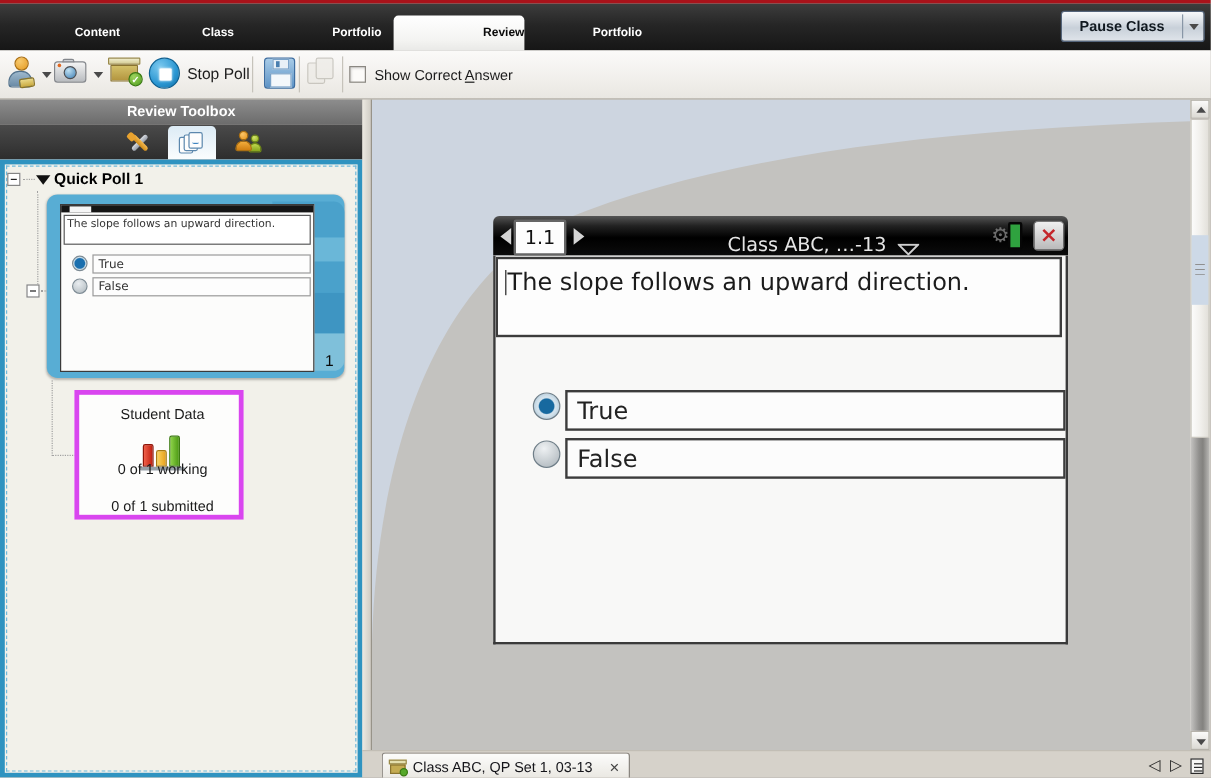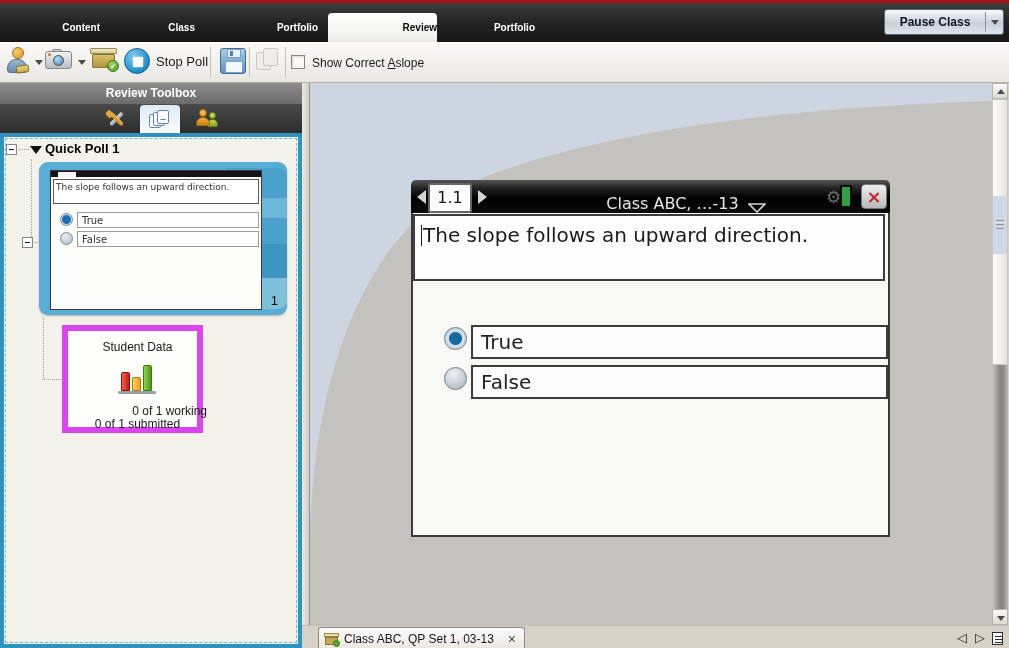--- a/index.html
+++ b/index.html
@@ -171,30 +171,30 @@
                    border:1px solid #7d8b94; background:radial-gradient(circle at 40% 30%,#e9edf0,#aeb8bd); }
   .mini-row .rad.sel { background:radial-gradient(circle at 50% 50%,#1a6fae 0 4px,#cfe0ea 5px,#9fb9c8); }
   .mini-row .fld { position:absolute; left:17px; top:0; width:182px; height:16px; background:#fdfdfd;
                    border:1px solid #9a9a9a; font-size:10px; color:#333; line-height:15px; padding-left:4px;
                    font-family:"DejaVu Sans",sans-serif; }
   .mr-true{top:41px;} .mr-false{top:60px;}
   .thumb .pgnum { position:absolute; right:9px; bottom:7px; font-size:13px; color:#0a0a0a; }
 
   
   .sd-card { position:absolute; left:58px; top:188px; width:141px; height:108px; background:#fdfdfc;
-             border:6px solid #d946ef; }
+             border:4px solid #d946ef; }
   .sd-title { position:absolute; left:0; top:9px; width:139px; text-align:center; font-size:12px; color:#1a1a1a; }
   .sd-chart { position:absolute; left:50px; top:31px; width:40px; height:32px; }
   .sd-bar { position:absolute; bottom:3px; width:9px; border-radius:2px 2px 0 0; }
   .sd-b1 { left:3px; height:19px; background:linear-gradient(90deg,#f0604a,#c01f10); border:1px solid #8f1508; }
   .sd-b2 { left:14px; height:14px; background:linear-gradient(90deg,#fbd35e,#e8a21c); border:1px solid #a87a10; }
   .sd-b3 { left:25px; height:26px; background:linear-gradient(90deg,#8fd44a,#4d9a14); border:1px solid #3a7a0e; }
   .sd-base { position:absolute; left:0; bottom:0; width:38px; height:3px; background:#97a0a7; border-radius:2px; }
   .sd-line { position:absolute; left:0; width:139px; text-align:center; font-size:12px; color:#1a1a1a; }
-  .sd-l1 { top:73px;text-align:right; } .sd-l2 { top:86px; }
+  .sd-l1 { top:55px; } .sd-l2 { top:86px; }
 
   
   .splitter { position:absolute; left:302px; top:83px; width:8px; height:542px;
               background:linear-gradient(90deg,#ece9e2,#d0cdc5); border-right:1px solid #979389; cursor:col-resize; }
   .doc-area { position:absolute; left:310px; top:83px; width:682px; height:542px; background:#c3c2bf;
               overflow:hidden; }
   .doc-area svg { position:absolute; left:0; top:0; }
 
   
   .hh { position:absolute; left:411px; top:180px; width:479px; height:357px; font-family:"DejaVu Sans",sans-serif; }
@@ -315,21 +315,21 @@
     <span class="slot"></span>
     <span class="label"></span>
   </div>
   <div class="tsep" style="left:249px;"></div>
   <div class="pages-dis">
     <span class="p1"></span>
     <span class="p2"></span>
   </div>
   <div class="tsep" style="left:285px;"></div>
   <div class="sca-box"></div>
-  <div class="sca-lbl"><span>Show Correct </span><span class="accel">A</span><span>slope</span></div>
+  <div class="sca-lbl"><span>Show Correct </span><span class="accel">A</span><span>nswer</span></div>
 
   <div class="panel-header">Review Toolbox</div>
   <div class="panel-tabs">
     <div class="ptab pt-tools">
       <span class="wrench-ic">
         <i class="b2"></i>
           <i class="b1"></i>
           <i class="hd"></i>
         </span>
     </div>

